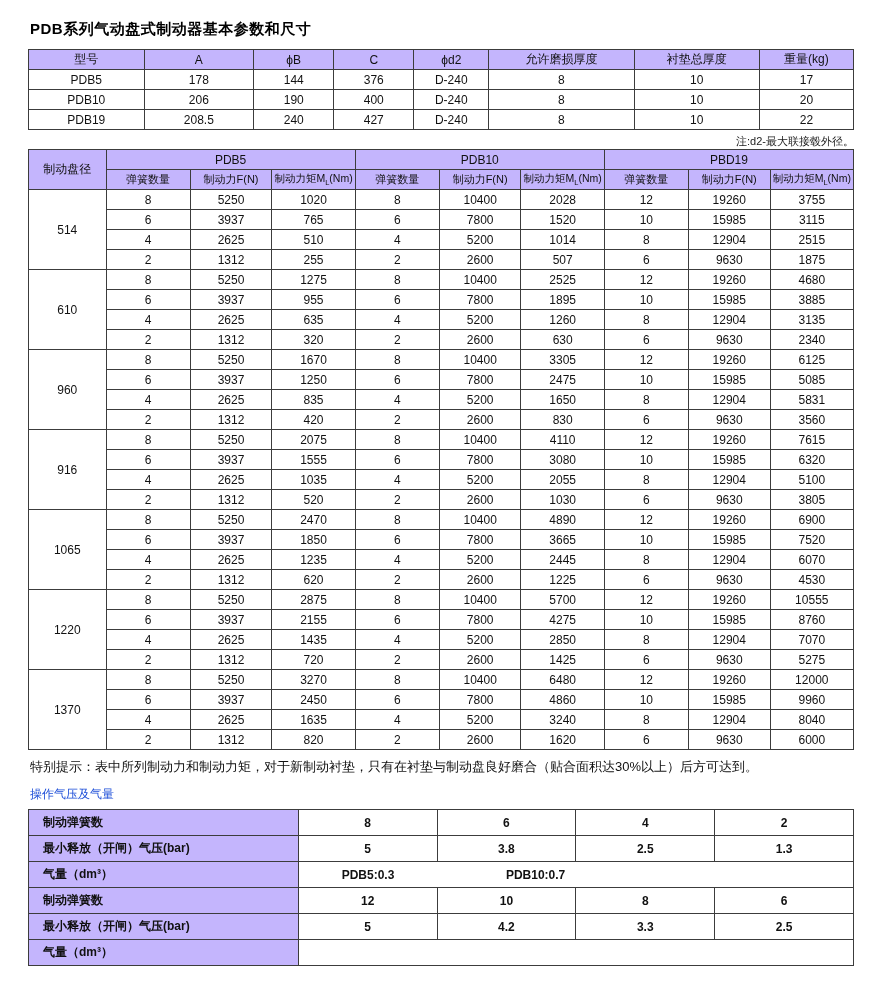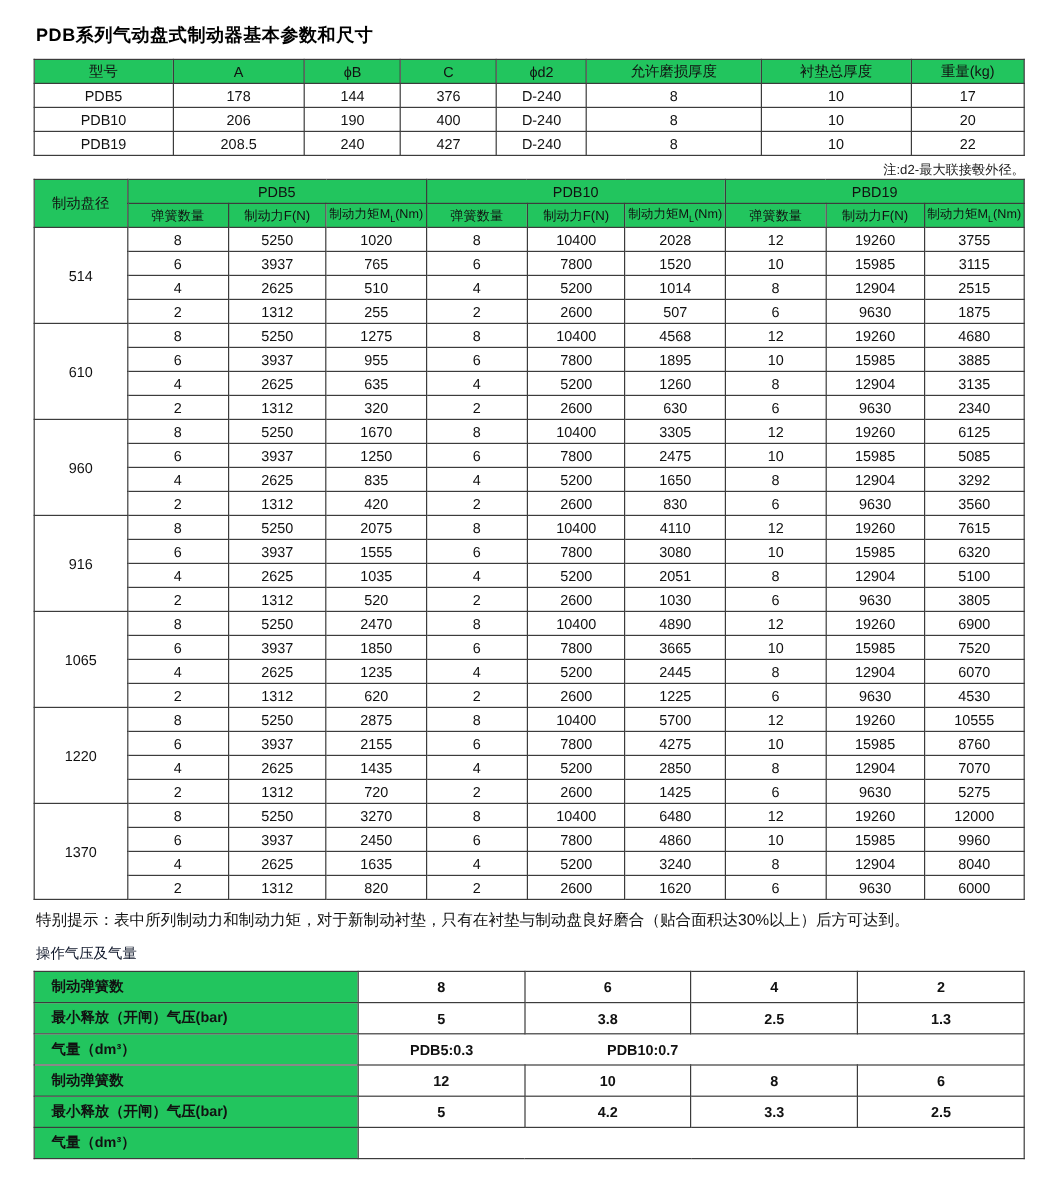--- a/index.html
+++ b/index.html
@@ -15,21 +15,21 @@
     margin:8px 0 10px 2px; letter-spacing:0.5px;
   }
   #title2 { margin-top:22px; }
 
   table { border-collapse:collapse; width:826px; table-layout:fixed; }
   th, td {
     border:1px solid #3c3c3c;
     font-size:12px; font-weight:normal; text-align:center;
     padding:0; overflow:hidden; white-space:nowrap; color:#111;
   }
-  .hdr { background:#22c55e; }
+  .hdr { background:#c4b5fd; }
 
   
   #basic-table td, #basic-table th { height:19px; }
 
   
   #tech-table td, #tech-table th { height:19px; }
   #tech-table .subhdr { font-size:11px; }
   #tech-table .torque { font-size:10.5px; }
   #tech-table sub { font-size:7.5px; }
 
@@ -37,21 +37,21 @@
   #pressure-table th, #pressure-table td { height:25px;font-weight:bold; }
   #pressure-table th { text-align:left; padding-left:14px; font-size:12px; }
   .merged-flex { display:flex; align-items:center;gap:29px; }
   .merged-flex span { display:inline-block; width:25%; text-align:center; }
 
   .table-note {
     width:826px; text-align:right; font-size:11px; color:#222;
     margin-top:4px;
   }
   .tip-line { font-size:13px; color:#111; margin:8px 0 6px 2px; }
-  .sub-title { font-size:12px; color:#0f172a; margin:10px 0 6px 2px; }
+  .sub-title { font-size:12px; color:#1d4ed8; margin:10px 0 6px 2px; }
 </style>
 </head>
 <body>
 
 <div class="page">
 
   <div class="section-title" id="title1">PDB系列气动盘式制动器基本参数和尺寸</div>
 
   <table id="basic-table">
     <colgroup>
@@ -191,21 +191,21 @@
           <td>9630</td>
           <td>1875</td>
         </tr>
         <tr>
           <td rowspan="4">610</td>
           <td>8</td>
           <td>5250</td>
           <td>1275</td>
           <td>8</td>
           <td>10400</td>
-          <td>4568</td>
+          <td>2525</td>
           <td>12</td>
           <td>19260</td>
           <td>4680</td>
         </tr>
         <tr>
           <td>6</td>
           <td>3937</td>
           <td>955</td>
           <td>6</td>
           <td>7800</td>
@@ -261,21 +261,21 @@
         </tr>
         <tr>
           <td>4</td>
           <td>2625</td>
           <td>835</td>
           <td>4</td>
           <td>5200</td>
           <td>1650</td>
           <td>8</td>
           <td>12904</td>
-          <td>3292</td>
+          <td>5831</td>
         </tr>
         <tr>
           <td>2</td>
           <td>1312</td>
           <td>420</td>
           <td>2</td>
           <td>2600</td>
           <td>830</td>
           <td>6</td>
           <td>9630</td>
@@ -303,21 +303,21 @@
           <td>10</td>
           <td>15985</td>
           <td>6320</td>
         </tr>
         <tr>
           <td>4</td>
           <td>2625</td>
           <td>1035</td>
           <td>4</td>
           <td>5200</td>
-          <td>2051</td>
+          <td>2055</td>
           <td>8</td>
           <td>12904</td>
           <td>5100</td>
         </tr>
         <tr>
           <td>2</td>
           <td>1312</td>
           <td>520</td>
           <td>2</td>
           <td>2600</td>

